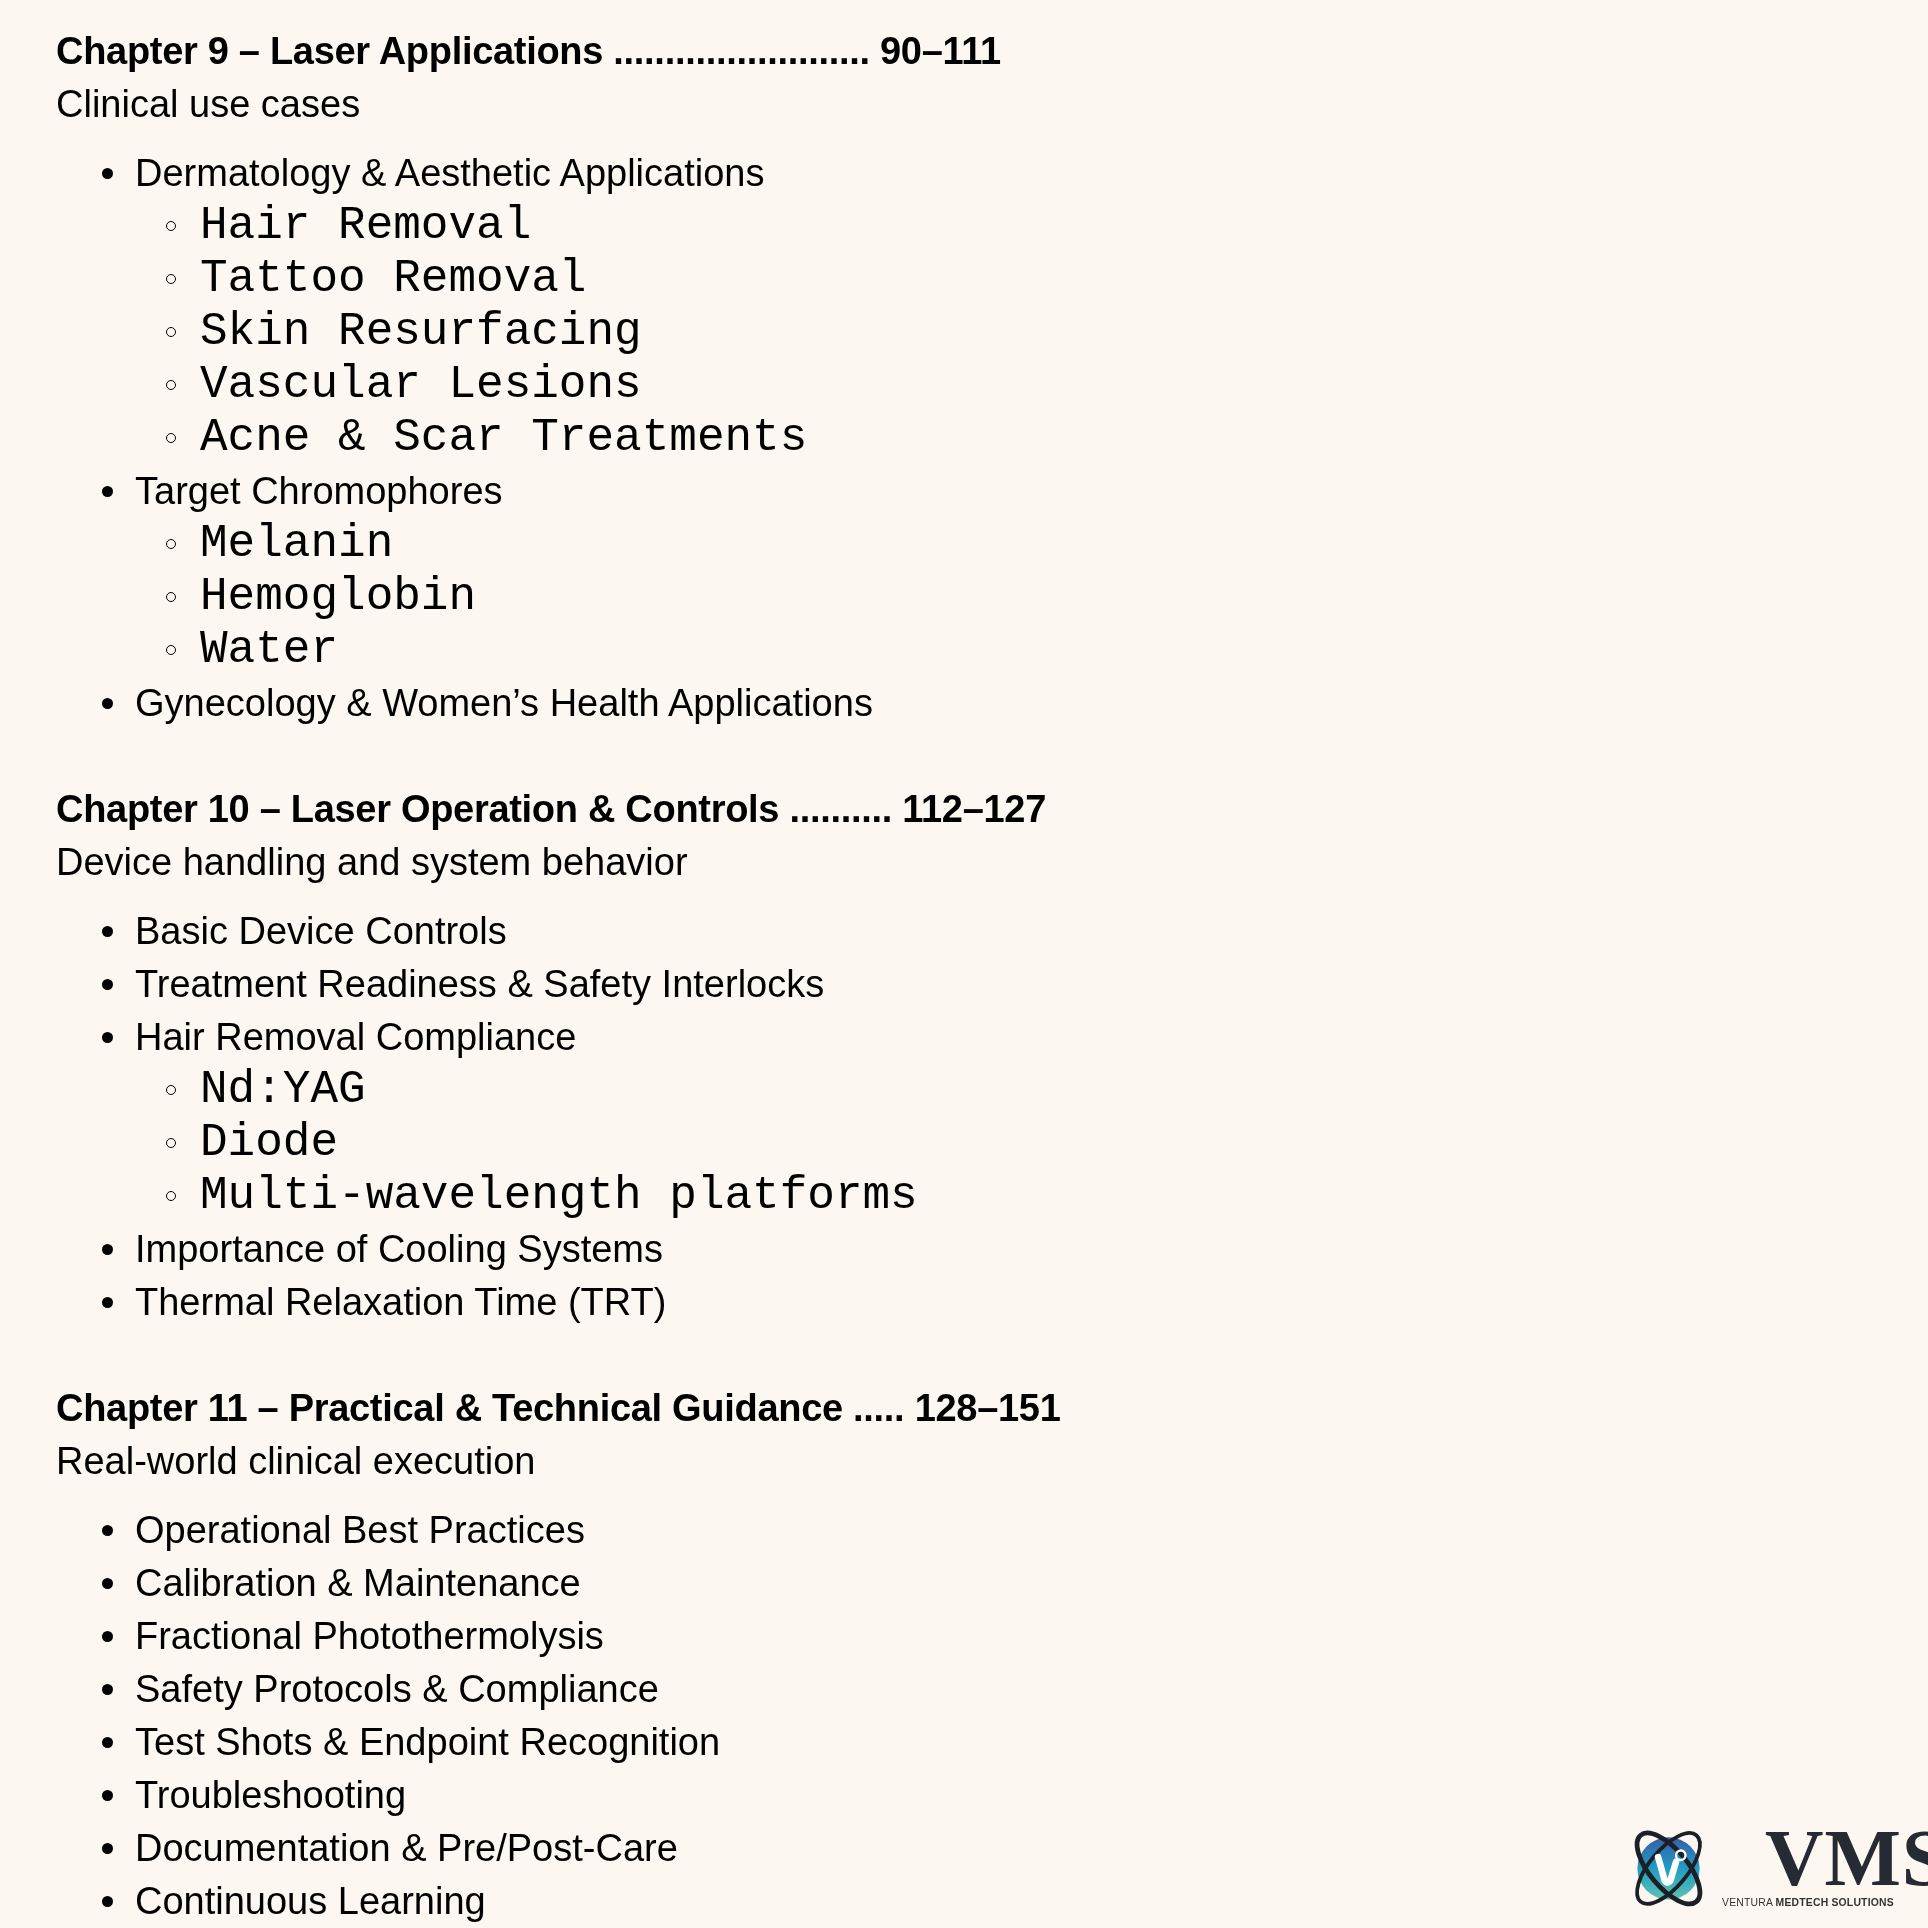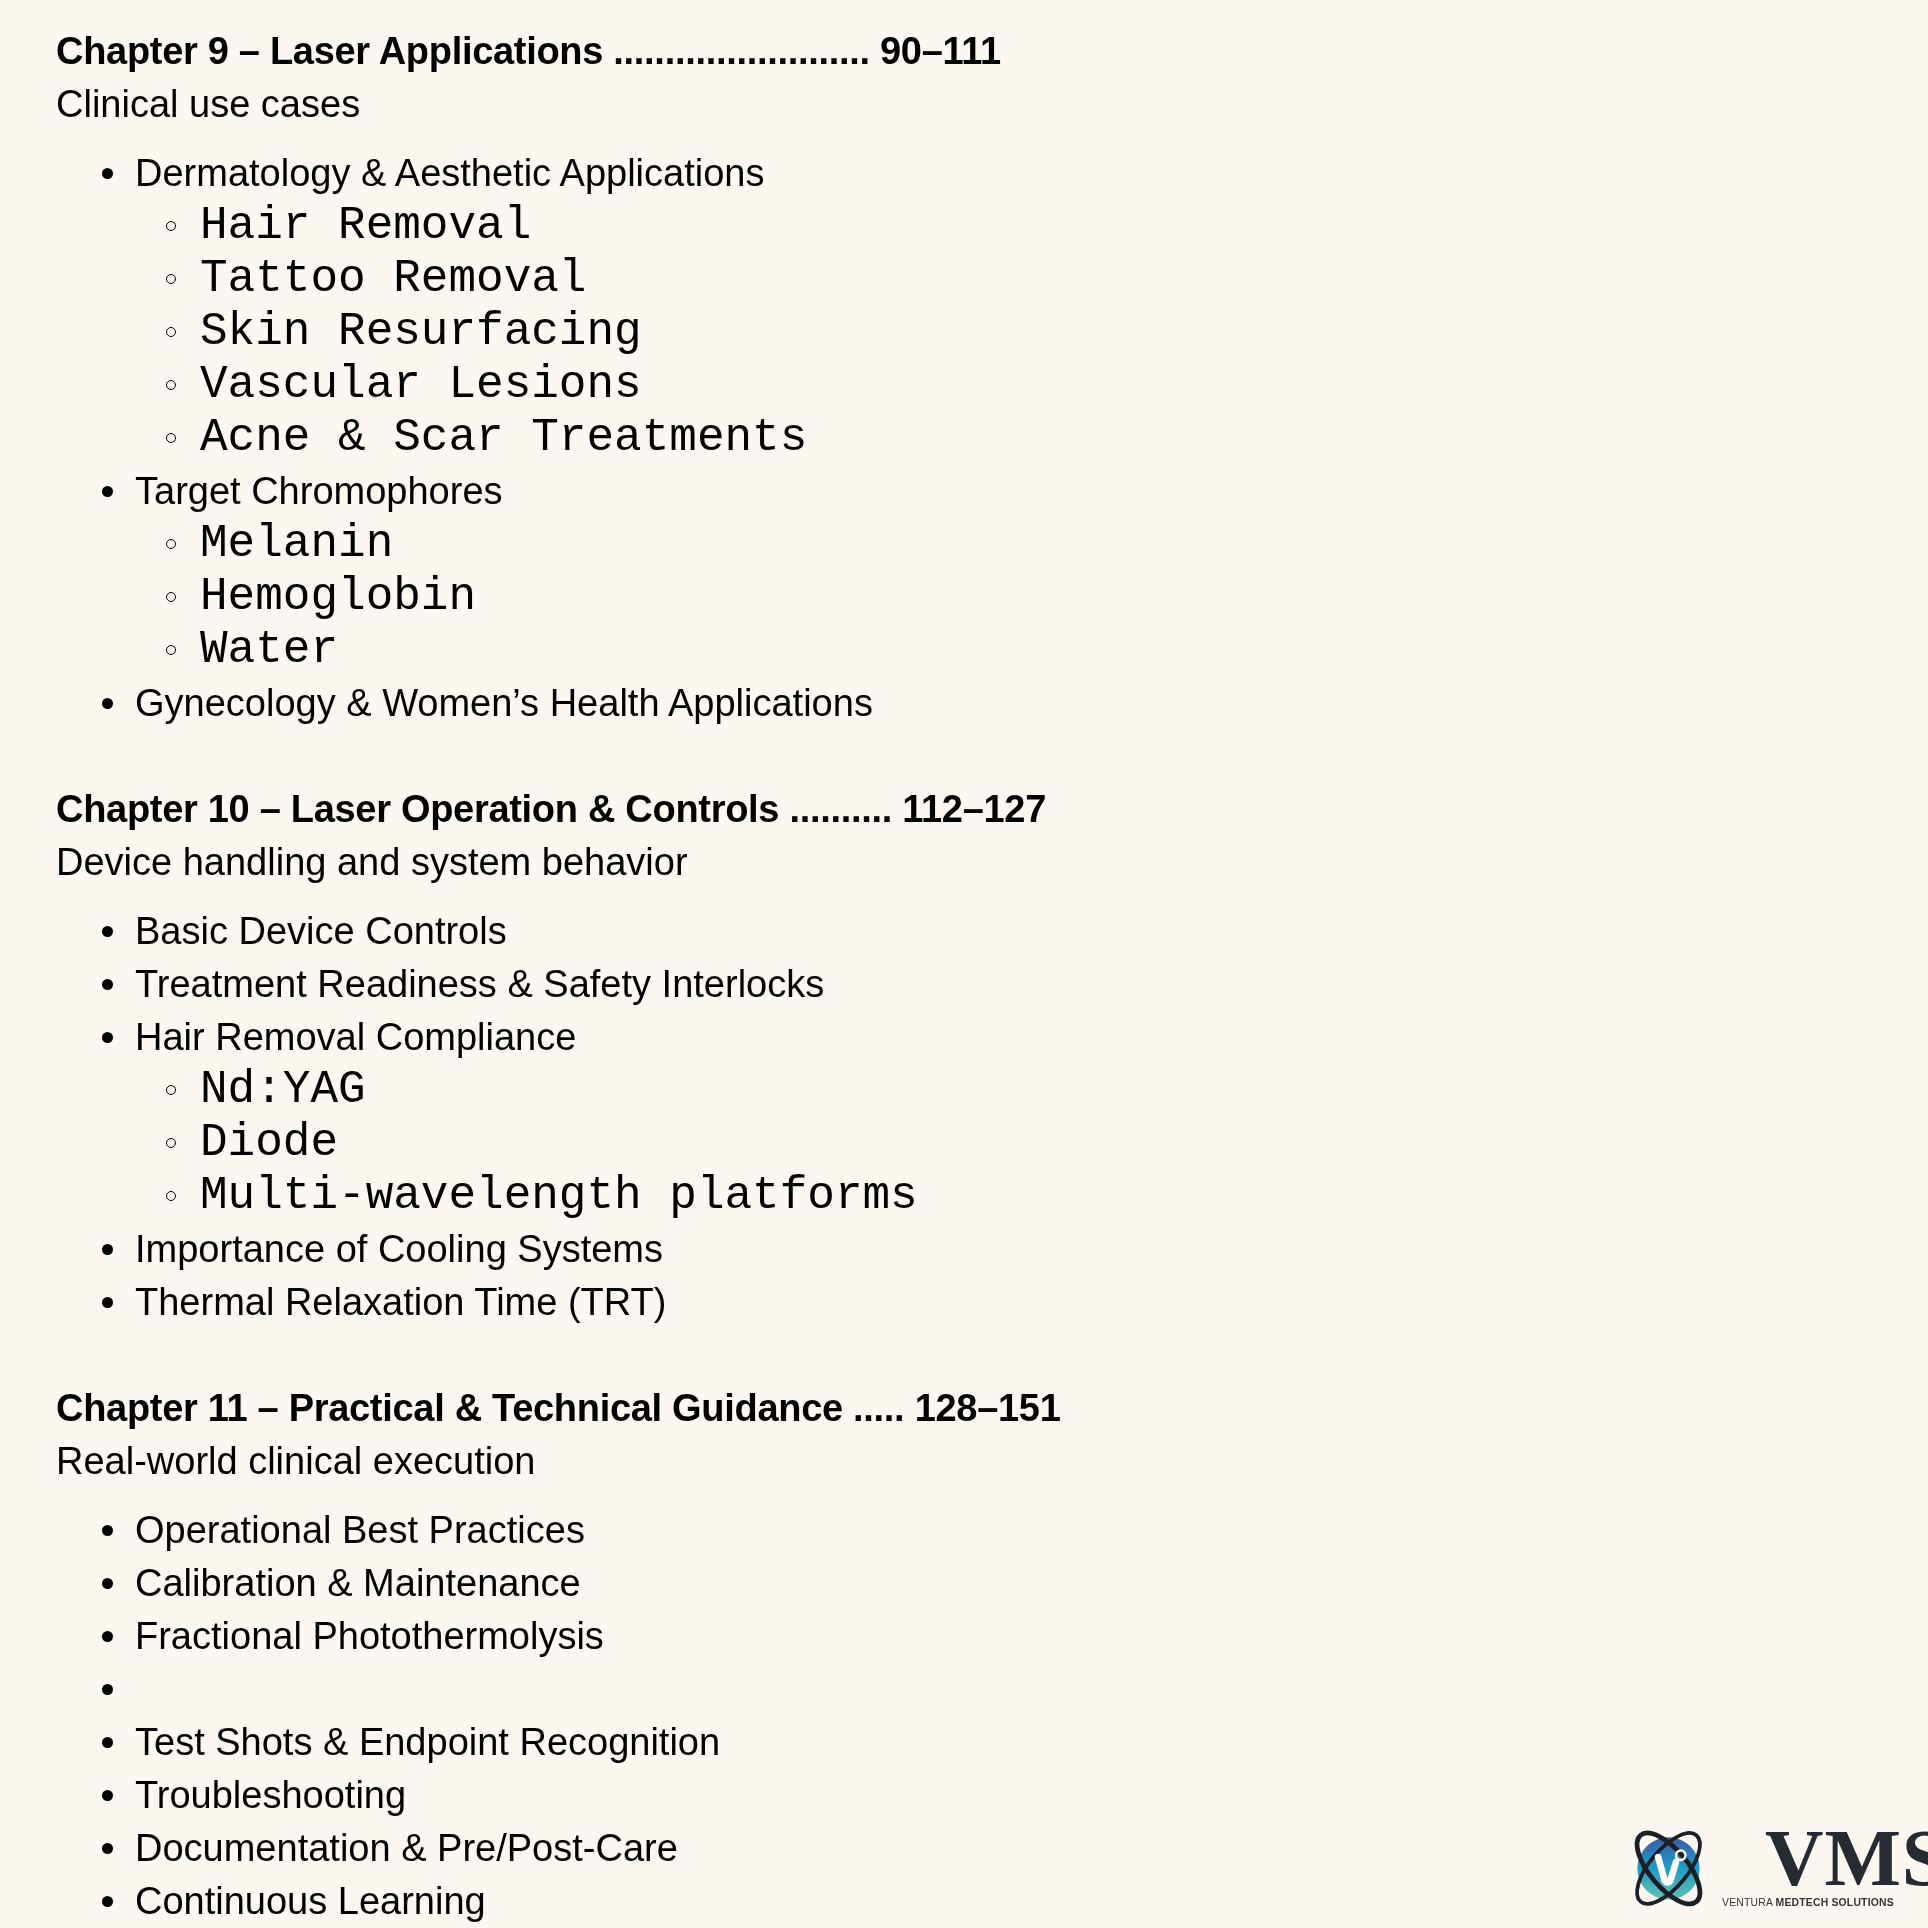--- a/index.html
+++ b/index.html
@@ -154,21 +154,21 @@
         <li class="item"><span class="dot"></span><span>Thermal Relaxation Time (TRT)</span></li>
       </ul>
     </section>
     <section class="chapter">
       <div class="chapter-title">Chapter 11 – Practical &amp; Technical Guidance ..... 128–151</div>
       <div class="chapter-subtitle">Real-world clinical execution</div>
       <ul>
         <li class="item"><span class="dot"></span><span>Operational Best Practices</span></li>
         <li class="item"><span class="dot"></span><span>Calibration &amp; Maintenance</span></li>
         <li class="item"><span class="dot"></span><span>Fractional Photothermolysis</span></li>
-        <li class="item"><span class="dot"></span></li>
+        <li class="item"><span class="dot"></span><span>Safety Protocols &amp; Compliance</span></li>
         <li class="item"><span class="dot"></span><span>Test Shots &amp; Endpoint Recognition</span></li>
         <li class="item"><span class="dot"></span><span>Troubleshooting</span></li>
         <li class="item"><span class="dot"></span><span>Documentation &amp; Pre/Post-Care</span></li>
         <li class="item"><span class="dot"></span><span>Continuous Learning</span></li>
       </ul>
     </section>
   </div>
 
 <div class="logo">
   <svg class="logo-mark" viewBox="0 0 88 92" xmlns="http://www.w3.org/2000/svg">

